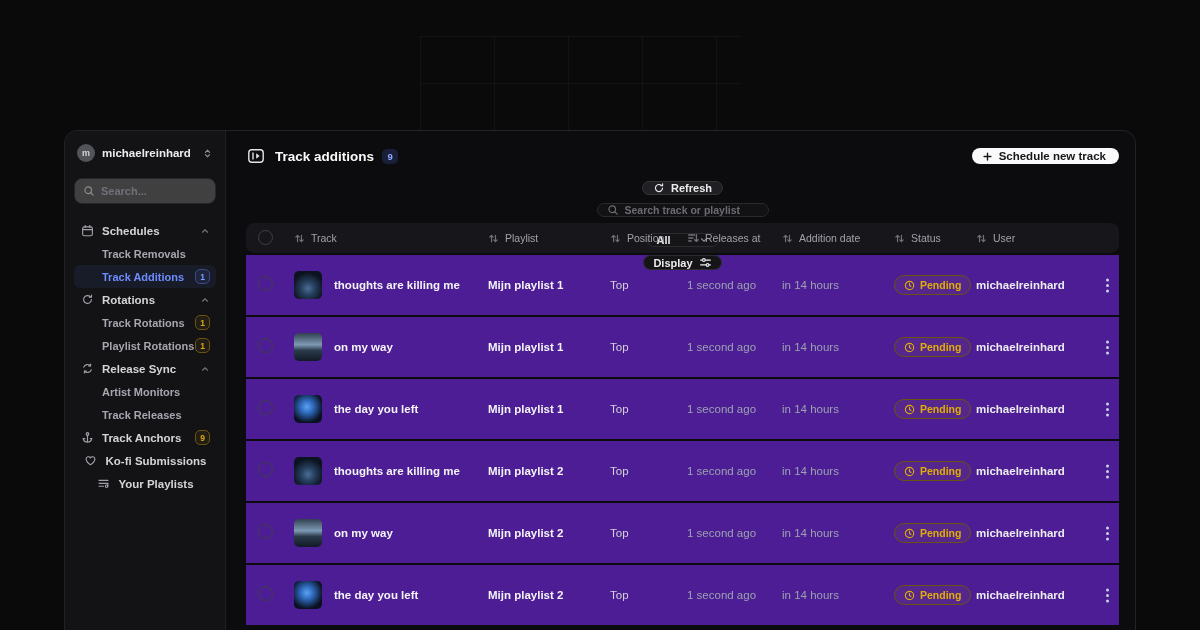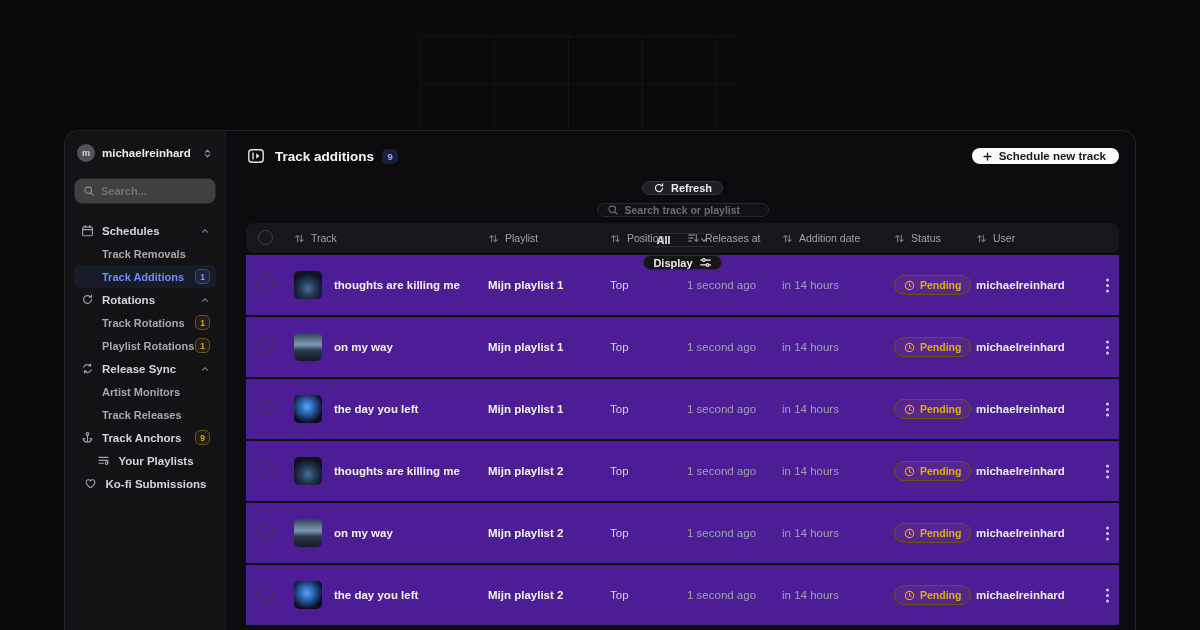--- a/index.html
+++ b/index.html
@@ -272,36 +272,36 @@
               <line x1="2.8" y1="9.4" x2="4.6" y2="9.4"></line>
               <line x1="13.2" y1="9.4" x2="11.4" y2="9.4"></line>
             </svg>
         </span>
         <span>Track Anchors</span>
         <span class="sb-badge amber">9</span>
       </div>
 
       <div class="nav-row">
         <span class="nv-icon">
+          <svg width="13" height="13" viewBox="0 0 16 16" fill="none" stroke="#a1a1aa" stroke-width="1.4" stroke-linecap="round" stroke-linejoin="round">
+              <path d="M8 13.2S2.6 9.8 2.6 6.2a2.9 2.9 0 0 1 5.4-1.4A2.9 2.9 0 0 1 13.4 6.2c0 3.6-5.4 7-5.4 7Z"></path>
+            </svg>
+        </span>
+        <span>Ko-fi Submissions</span>
+      </div>
+
+      <div class="nav-row">
+        <span class="nv-icon">
           <svg width="13" height="13" viewBox="0 0 16 16" fill="none" stroke="#a1a1aa" stroke-width="1.4" stroke-linecap="round">
               <path d="M2.5 4.2h11M2.5 7.8h11M2.5 11.4h5.5"></path>
               <circle cx="11.8" cy="11.4" r="1.5"></circle>
               <line x1="13.3" y1="11.4" x2="13.3" y2="8.6"></line>
             </svg>
         </span>
         <span>Your Playlists</span>
-      </div>
-
-      <div class="nav-row">
-        <span class="nv-icon">
-          <svg width="13" height="13" viewBox="0 0 16 16" fill="none" stroke="#a1a1aa" stroke-width="1.4" stroke-linecap="round" stroke-linejoin="round">
-              <path d="M8 13.2S2.6 9.8 2.6 6.2a2.9 2.9 0 0 1 5.4-1.4A2.9 2.9 0 0 1 13.4 6.2c0 3.6-5.4 7-5.4 7Z"></path>
-            </svg>
-        </span>
-        <span>Ko-fi Submissions</span>
       </div>
 
     </nav>
   </aside>
 
   <main class="main">
 
     <div class="page-header">
       <span class="page-icon">
         <svg width="18" height="18" viewBox="0 0 18 18" fill="none" stroke="#e4e4e7" stroke-width="1.4" stroke-linecap="round" stroke-linejoin="round">

